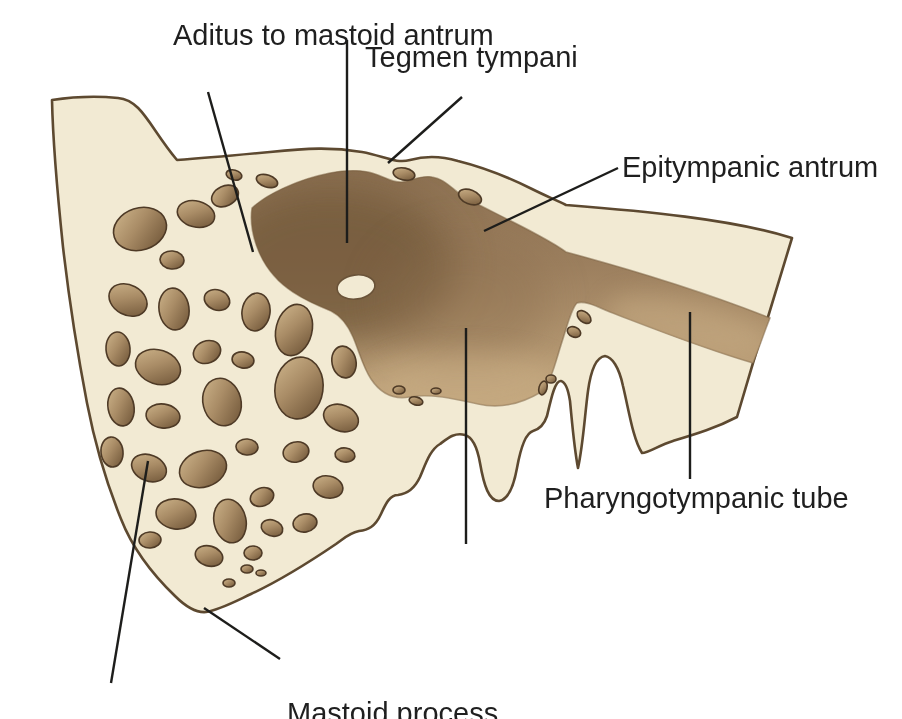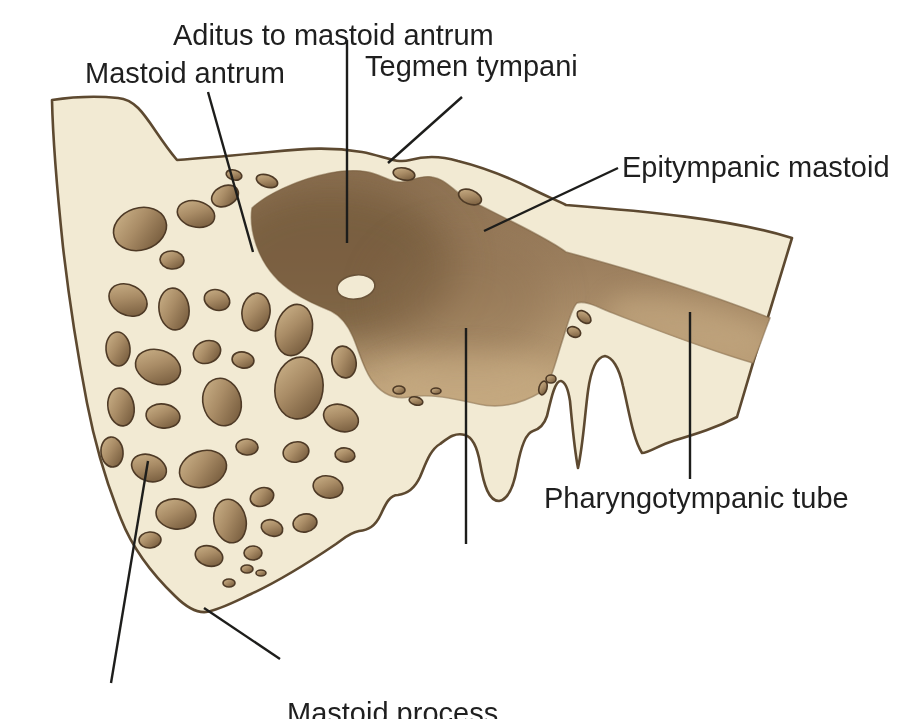--- a/index.html
+++ b/index.html
@@ -172,18 +172,17 @@
       <line x1="462" y1="97" x2="388" y2="163"></line>
       <line x1="618" y1="168" x2="484" y2="231"></line>
       <line x1="690" y1="312" x2="690" y2="479"></line>
       <line x1="466" y1="328" x2="466" y2="544"></line>
       <line x1="280" y1="659" x2="204" y2="608"></line>
       <line x1="111" y1="683" x2="148" y2="461"></line>
     </g>
   </svg>
 
   <div class="lbl" style="left:173px;top:19px;">Aditus to mastoid antrum</div>
-  <div class="lbl" style="left:85px;top:57px;">Mastoid antrum</div>
-  <div class="lbl" style="left:365px;top:50px;">Tegmen tympani</div>
-  <div class="lbl" style="left:622px;top:151px;">Epitympanic mastoid</div>
+  <div class="lbl" style="left:365px;top:41px;">Tegmen tympani</div>
+  <div class="lbl" style="left:622px;top:151px;">Epitympanic antrum</div>
   <div class="lbl" style="left:544px;top:482px;">Pharyngotympanic tube</div>
   <div class="lbl" style="left:287px;top:649px;margin-top:48px;">Mastoid process</div>
 </div>
 
 </body></html>

